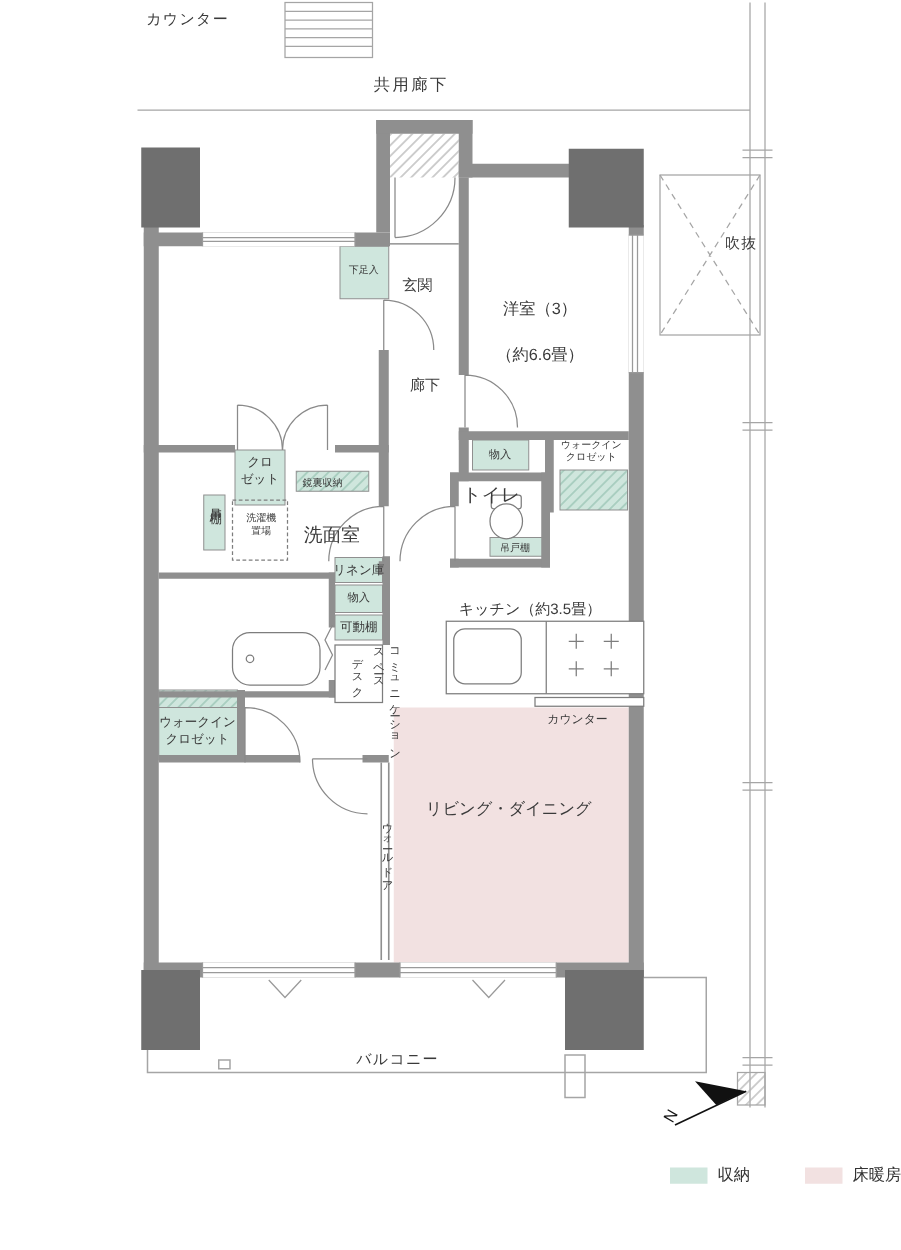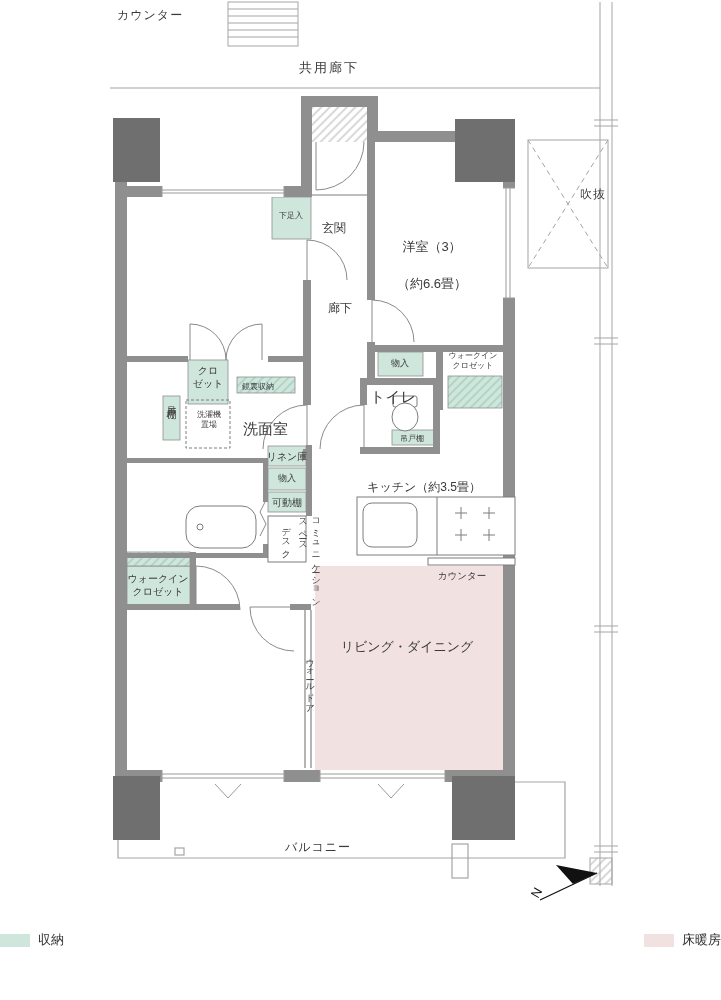--- a/index.html
+++ b/index.html
@@ -6,21 +6,21 @@
   html,body{background:#fff}
   body{font-family:"Liberation Sans","DejaVu Sans",sans-serif;color:#333}
   .stage{position:relative;width:721px;height:1000px;background:#fff;overflow:hidden}
   .stage > svg{position:absolute;left:0;top:0}
   .lbl{position:absolute;white-space:pre-line;color:#3a3a3a;line-height:1.4;z-index:5}
   .c{transform:translateX(-50%);text-align:center}
   .vert{writing-mode:vertical-rl;text-orientation:upright;line-height:13px;letter-spacing:1px}
   .f13{font-size:13px}.f12{font-size:12px}.f11{font-size:15px}.f10{font-size:10px}
   .f95{font-size:9.5px}.f9{font-size:9px}.f85{font-size:10px}.f8{font-size:8px}
   .ls1{letter-spacing:1px}.ls2{letter-spacing:2px}
-  .legend{position:absolute;left:0;top:931px;width:100%;display:flex;justify-content:space-between;gap:44px;font-size:13px;z-index:5}
+  .legend{position:absolute;left:0;top:931px;width:100%;display:flex;justify-content:flex-end;gap:44px;font-size:13px;z-index:5}
   .legend-item{display:flex;align-items:center}
   .sw{display:inline-block;width:30px;height:13px;margin-right:8px}
 </style>
 </head>
 <body>
 
 <div class="stage">
 
 <svg viewBox="0 0 721 1000" width="721" height="1000">
   <defs>

